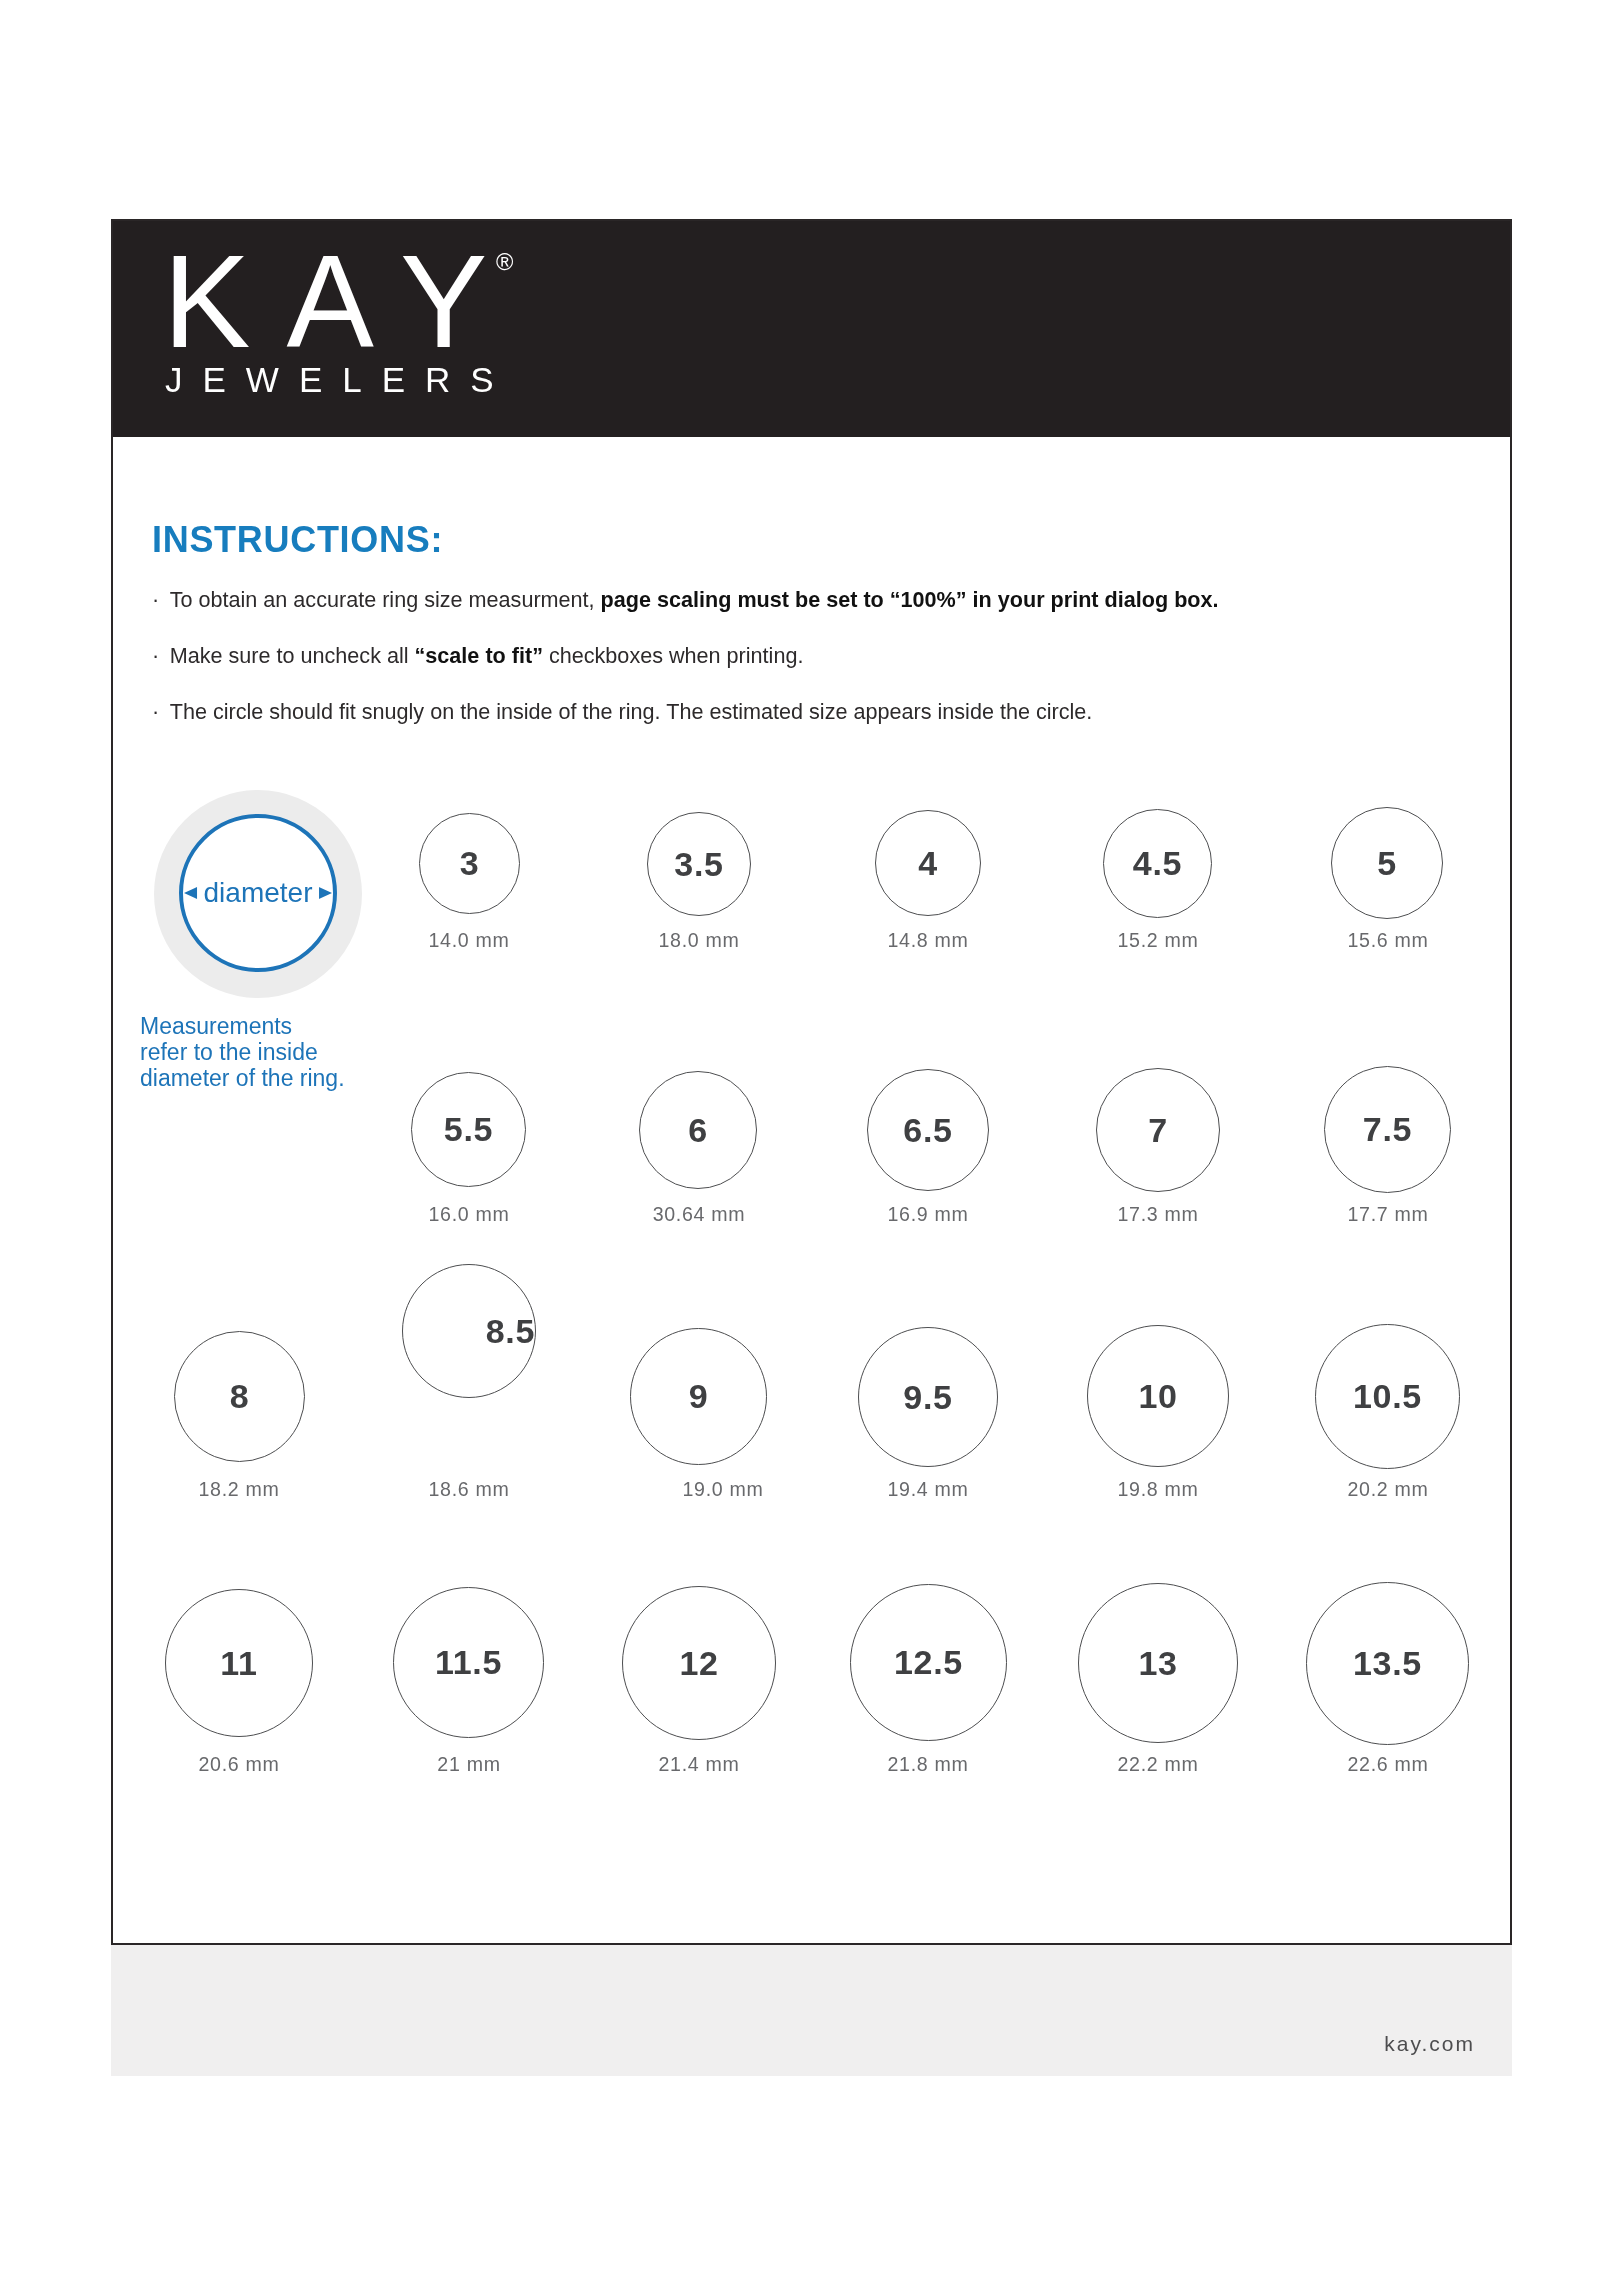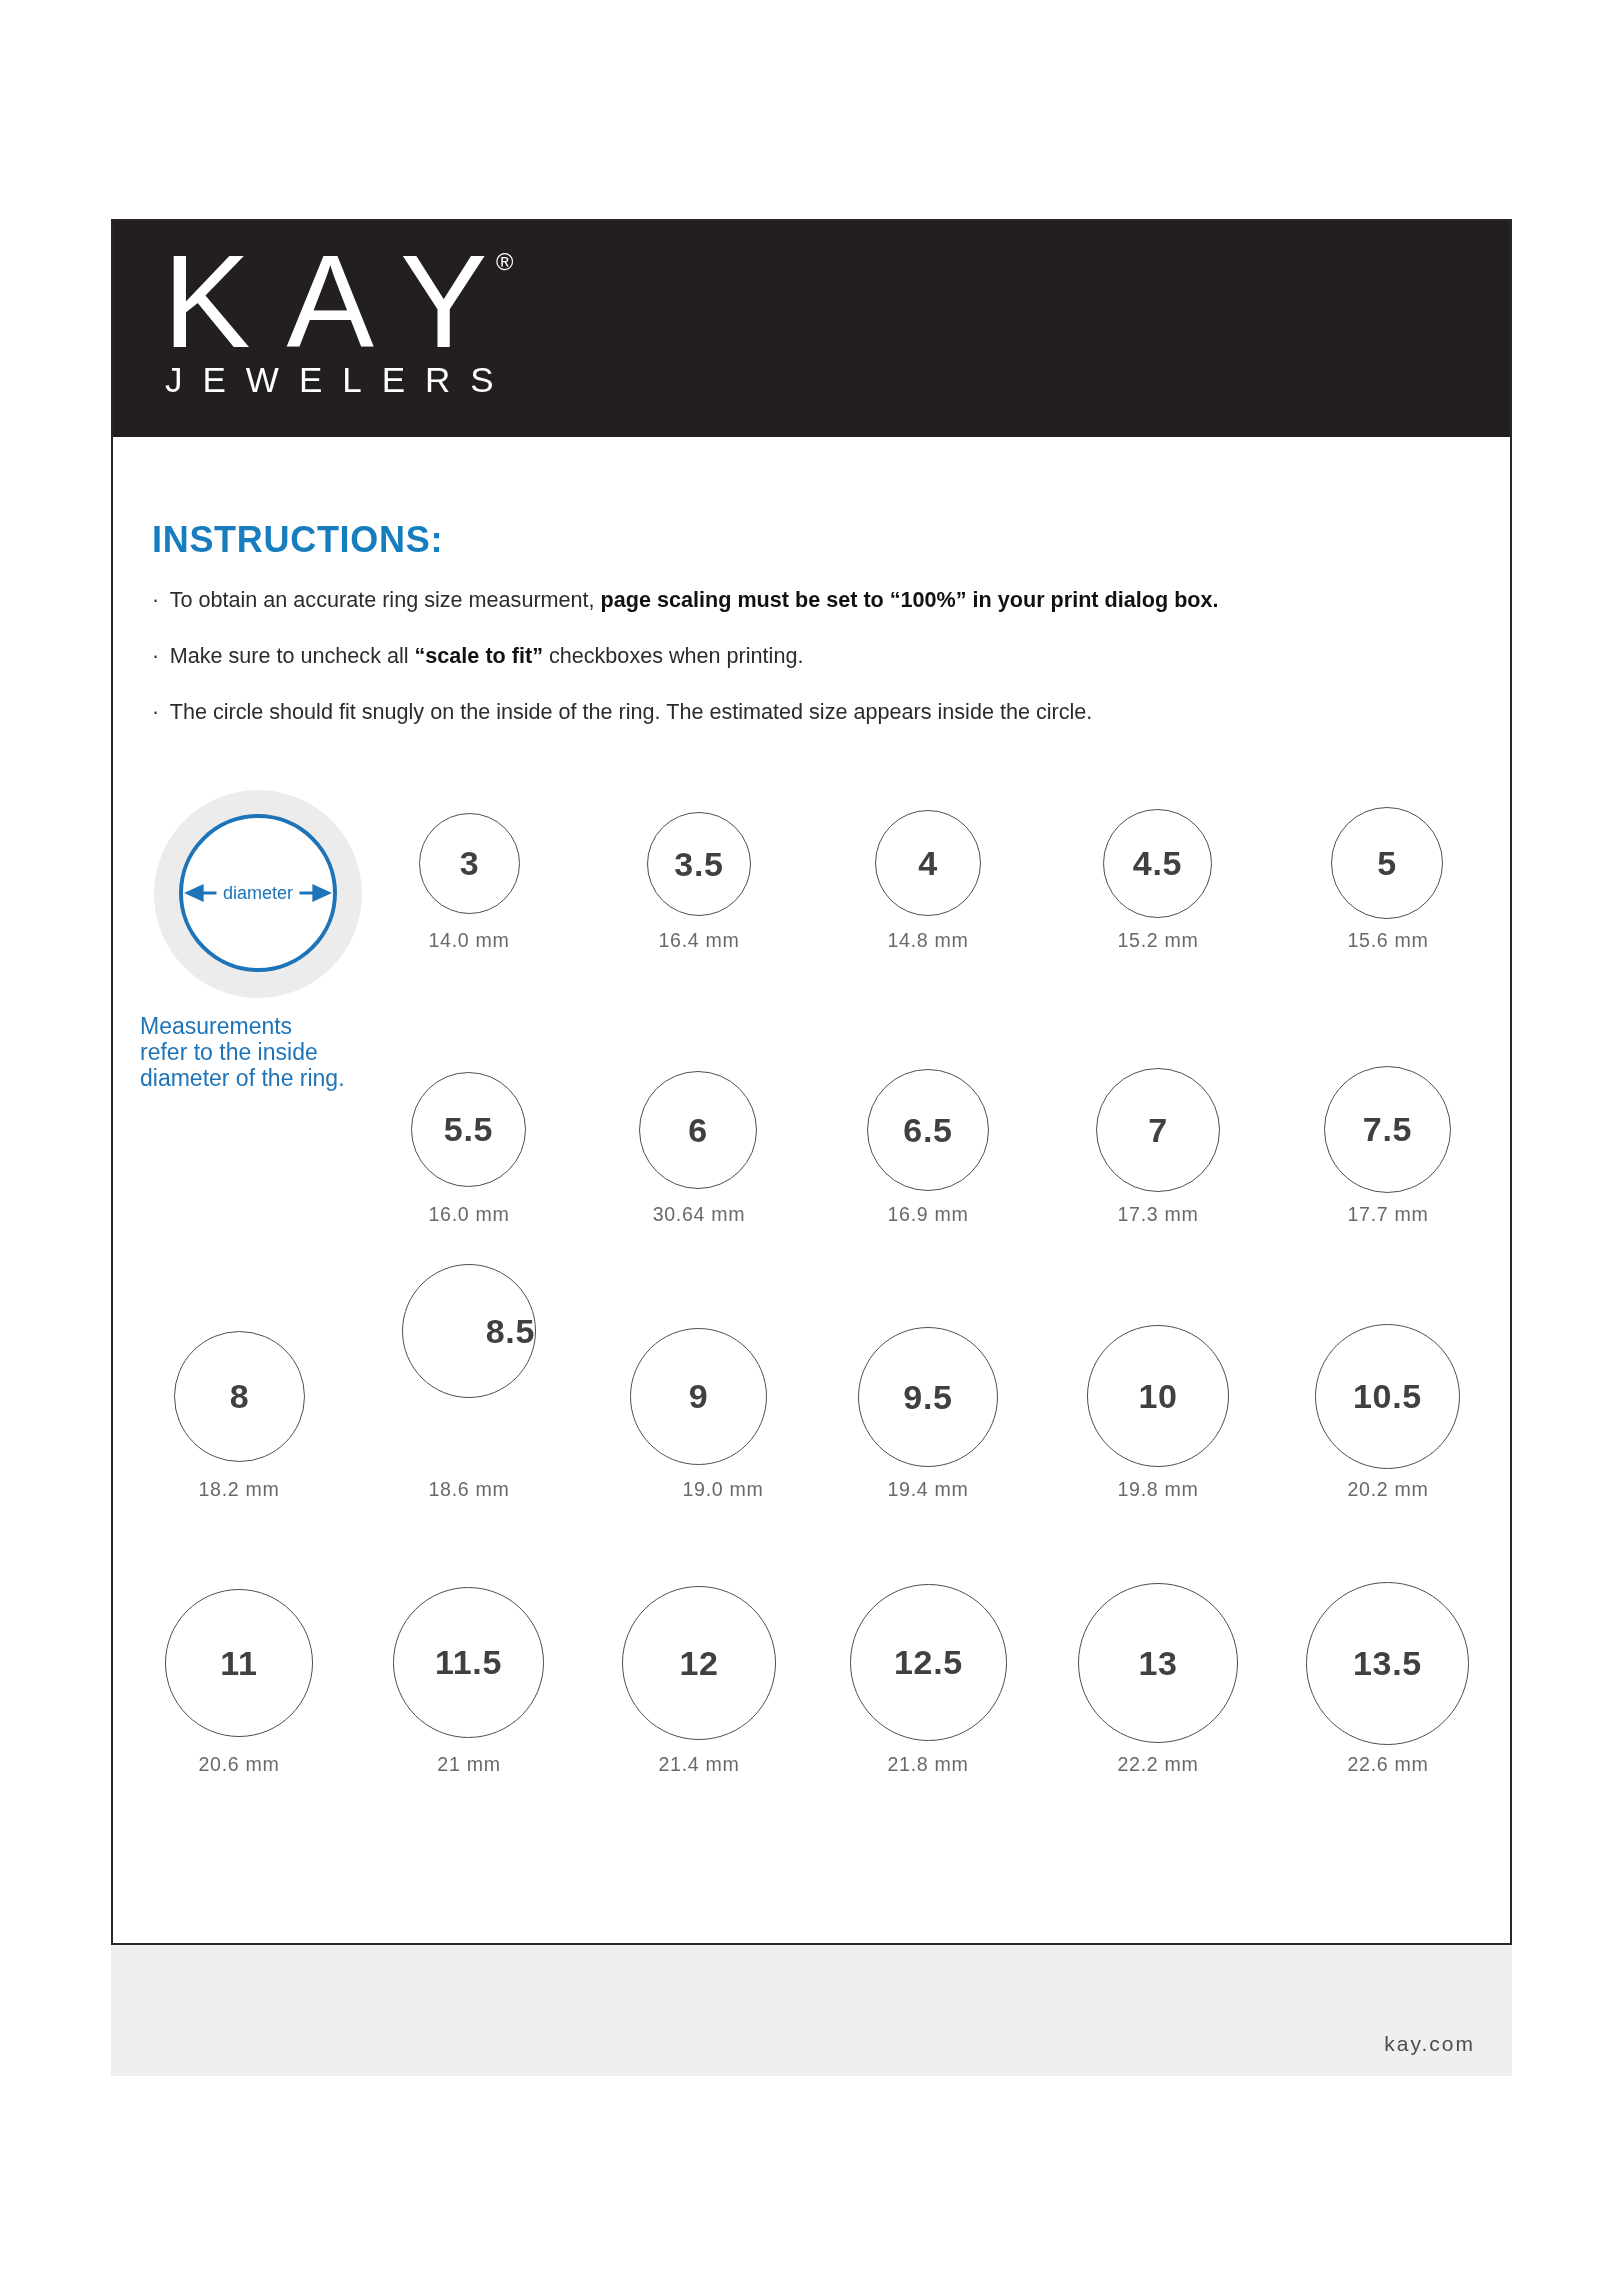--- a/index.html
+++ b/index.html
@@ -33,21 +33,21 @@
   .bullet .dot{width:17.7px; flex:0 0 17.7px;}
   .bullet .seg.bold{font-weight:700; color:var(--bold-text);}
 
   
   .diagram-bg{position:absolute; left:154px; top:790px; width:208px; height:208px;
     border-radius:50%; background:#ececec;}
   .diagram-ring{position:absolute; left:179px; top:814px; width:158px; height:158px;
     border-radius:50%; border:4.6px solid var(--diagram-blue); background:#fff;}
   .diameter-arrow{position:absolute; left:184px; top:882px; width:148px; height:22px;}
   .diameter-label{position:absolute; left:258px; top:893px; transform:translate(-50%,-50%);
-    background:#fff; padding:0 6.5px; font-size:18px; color:var(--diagram-blue); white-space:nowrap;}
+    background:#fff; padding:0 6.5px; font-size:28px; color:var(--diagram-blue); white-space:nowrap;}
   .diagram-caption{position:absolute; left:140px; top:1013px; width:236px; text-align:left;
     font-size:23px; line-height:26px; font-weight:500; color:var(--diagram-blue);}
 
   
   .ring-circle{position:absolute; border:1.3px solid var(--circle-stroke); border-radius:50%;
     background:#fff; display:flex; align-items:center; justify-content:center;}
   .ring-size-number{font-size:34px; font-weight:600; color:var(--number); letter-spacing:0.7px;}
   .ring-mm-label{position:absolute; width:144px; text-align:center; font-size:19.6px;
     color:var(--mm-label); letter-spacing:0.7px;}
 
@@ -110,21 +110,21 @@
   </div>
 
   <div id="rings-layer">
       <div class="ring-circle" style="left: 419px; top: 813px; width: 101px; height: 101px;">
         <span class="ring-size-number">3</span>
       </div>
       <div class="ring-mm-label" style="left: 397px; top: 929px;">14.0 mm</div>
       <div class="ring-circle" style="left: 647px; top: 812px; width: 104px; height: 104px;">
         <span class="ring-size-number">3.5</span>
       </div>
-      <div class="ring-mm-label" style="left: 627px; top: 929px;">16.4 mm</div>
+      <div class="ring-mm-label" style="left: 627px; top: 929px;">18.0 mm</div>
       <div class="ring-circle" style="left: 875px; top: 810px; width: 106px; height: 106px;">
         <span class="ring-size-number">4</span>
       </div>
       <div class="ring-mm-label" style="left: 856px; top: 929px;">14.8 mm</div>
       <div class="ring-circle" style="left: 1103px; top: 809px; width: 109px; height: 109px;">
         <span class="ring-size-number">4.5</span>
       </div>
       <div class="ring-mm-label" style="left: 1086px; top: 929px;">15.2 mm</div>
       <div class="ring-circle" style="left: 1331px; top: 807px; width: 112px; height: 112px;">
         <span class="ring-size-number">5</span>

